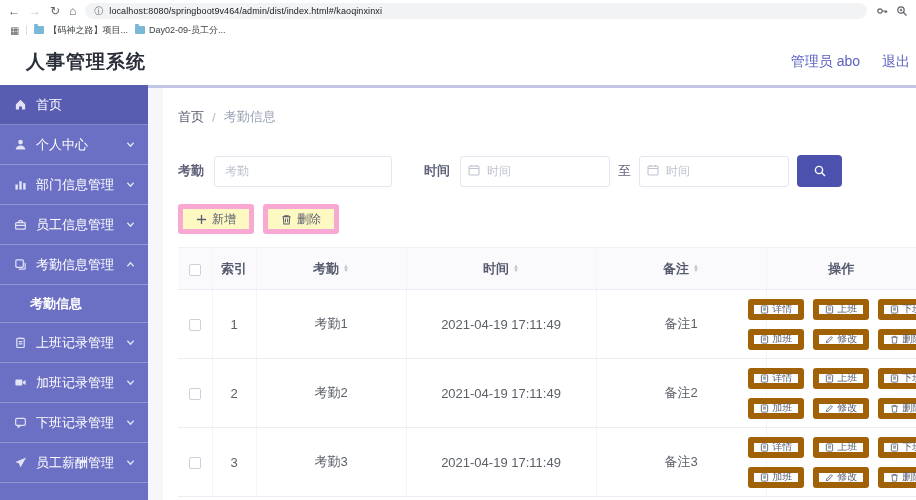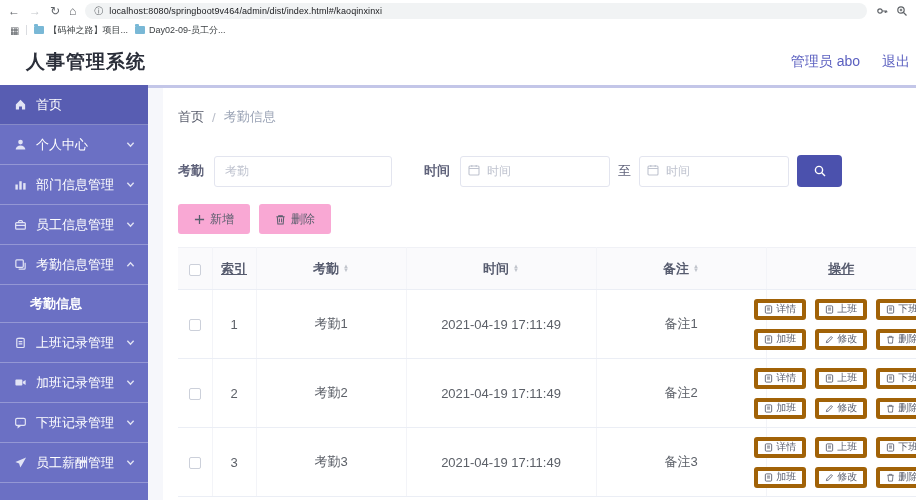--- a/index.html
+++ b/index.html
@@ -72,41 +72,41 @@
     font-family:"Liberation Sans","DejaVu Sans",sans-serif; }
   .date-input::placeholder { color:#bfc3cf; }
   .to-label { margin:0 8px; color:#5f627a; }
   .search-btn { margin-left:8px; width:45px; height:32px; background:#4b51ad; border:none;
     border-radius:4px; color:#fff; display:flex; align-items:center; justify-content:center;
     cursor:pointer; }
   .search-btn svg { width:14px; height:14px; }
 
   
   .toolbar { margin-top:17px; display:flex; gap:9px; }
-  .tb-btn { height:30px; padding:0 13px; background:#f9a8d4; border:3px solid #f9a8d4;
+  .tb-btn { height:30px; padding:0 13px; background:#fef9c3; border:5px solid #f9a8d4;
     border-radius:3px; font-size:12px; color:#5a5e6d; display:flex; align-items:center;
     gap:5px; cursor:pointer; font-family:"Liberation Sans","DejaVu Sans",sans-serif; }
   .tb-btn svg { width:11px; height:11px; }
 
   
   .tbl { margin-top:13px; width:738px; border-collapse:collapse; table-layout:fixed;
     border-top:1px solid #f0f1f6; }
   .tbl th, .tbl td { border-bottom:1px solid #ebeef5; border-right:1px solid #f3f4f8;
     text-align:center; vertical-align:middle; }
   .tbl th:last-child, .tbl td:last-child { border-right:none; }
-  .tbl thead th { height:42px; background:#fafafc; font-size:13px; color:#565b6e;text-decoration:underline; }
+  .tbl thead th { height:42px; background:#fafafc; font-size:13px; color:#565b6e; }
   .tbl tbody td { height:69px; font-size:13px; color:#5c6068; background:#fff; }
   .th-flex { display:inline-flex; align-items:center; gap:4px; }
   .sort { display:inline-flex; flex-direction:column; line-height:.55; cursor:pointer; }
   .sort i { font-style:normal; font-size:6px; color:#c0c4cc; }
   .cb { display:inline-block; width:12px; height:12px; border:1px solid #ccd0da;
     border-radius:2px; background:#fff; cursor:pointer; vertical-align:middle; }
   .acts { display:grid; grid-template-columns:repeat(3,auto); gap:9px 9px;
     justify-content:center; padding:6px 4px; }
-  .act-btn { height:21px; padding:0 6px; background:#fff; border:4px solid #a16207;
+  .act-btn { height:21px; padding:0 6px; background:#fff; border:6px solid #a16207;
     border-radius:3px; font-size:10px; color:#5a5e6d; display:flex; align-items:center;
     gap:3px; cursor:pointer; white-space:nowrap;
     font-family:Liberation Serif, serif; }
   .act-btn svg { width:9px; height:9px; flex-shrink:0; }
 </style>
 </head>
 <body>
 
 <div class="chrome">
   <div class="chrome-top">

